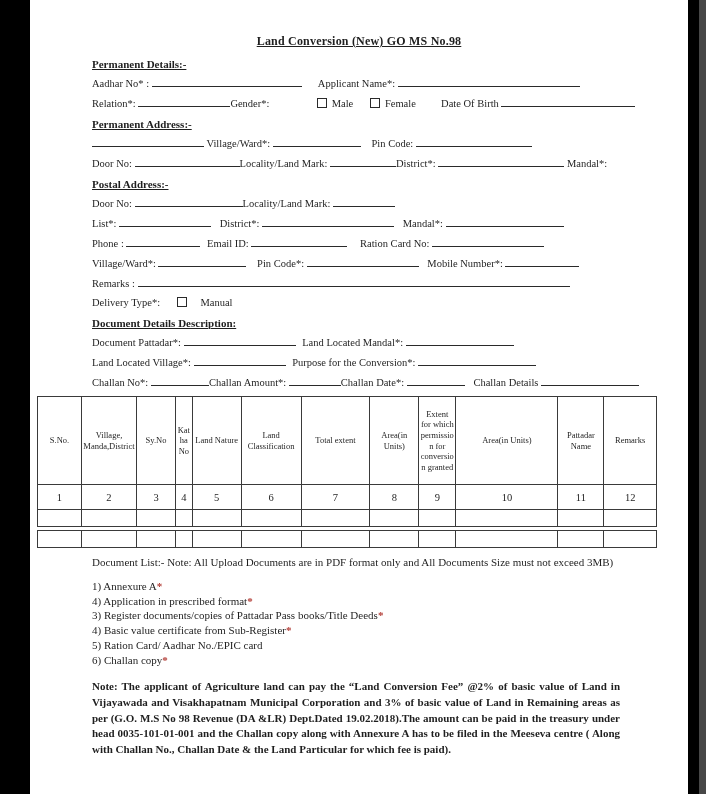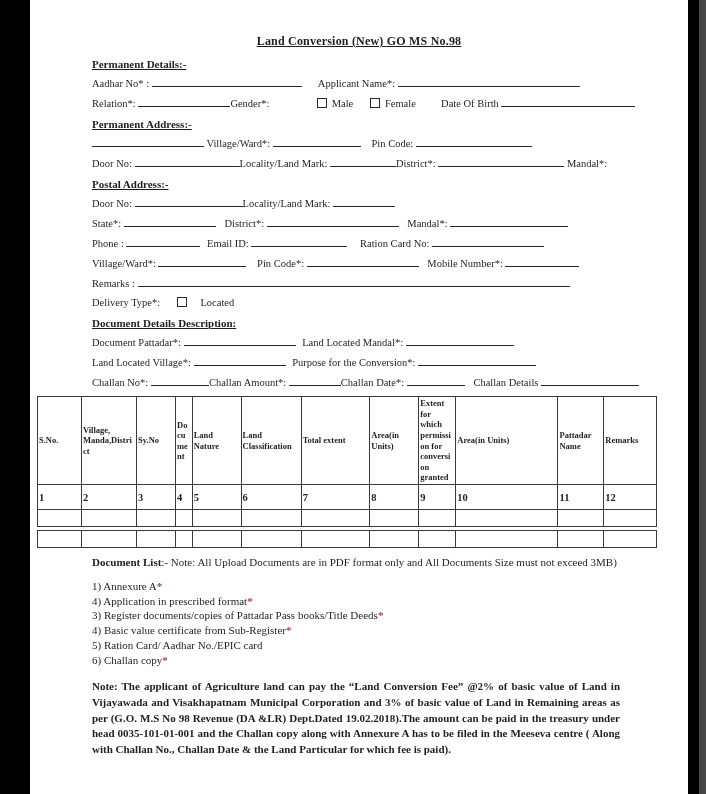--- a/index.html
+++ b/index.html
@@ -20,30 +20,30 @@
 
   .content { padding-left:62px; padding-right:34px; }
   .section-heading { font-weight:bold; text-decoration:underline; font-size:11px; margin-top:9px; margin-bottom:7px; }
   .line { font-size:10.5px; margin-bottom:8px; white-space:nowrap; }
   .line.tight { margin-bottom:3px; }
   .blank { display:inline-block; border-bottom:1px solid #2a2a2a; height:10px; vertical-align:baseline; }
   .cb { display:inline-block; width:10px; height:10px; border:1.3px solid #2a2a2a; vertical-align:-1px; margin:0 5px 0 14px; background:#fff; }
   .sp { display:inline-block; width:14px; }
 
   table { border-collapse:collapse; table-layout:fixed; width:620px; margin-left:7px; }
-  td,th { border:1px solid #3a3a3a; font-size:8.5px; font-weight:bold; text-align:left; vertical-align:middle; padding:1px; overflow:hidden; word-wrap:break-word; }
+  td,th { border:1px solid #3a3a3a; font-size:8.5px; font-weight:normal; text-align:center; vertical-align:middle; padding:1px; overflow:hidden; word-wrap:break-word; }
   th { height:88px; line-height:1.25; }
   .num-row td { height:25px; font-size:10.5px; }
   .empty-row td { height:17px; }
   .spacer td { border:none; height:4px; padding:0; }
   .vert { word-break:break-all; line-height:1.2; }
   .tbl-wrap { margin-top:6px; }
 
   .doclist-intro { font-size:11px; line-height:1.35; margin:7px 0 10px 0; width:540px; }
-  .doclist-intro b { font-weight:bold;margin-top:36px; }
+  .doclist-intro b { font-weight:normal;margin-top:36px; }
   .doc-items { list-style:none; font-size:11px; line-height:1.25; }
   .doc-items li { margin-bottom:1px; }
   .star { color:#b23b34; font-weight:bold; }
 
   .bottom-note { font-size:11px; font-weight:bold; text-align:justify; width:528px; line-height:1.42; margin-top:12px; }
 </style>
 </head>
 <body>
 
 <div class="side-bar-left"></div>
@@ -93,21 +93,21 @@
     </div>
 
     <div class="section-heading">Postal Address:-</div>
 
     <div class="line">
       <span>Door No:</span>
       <span class="blank" style="width:108px"></span><span>Locality/Land Mark:</span>
       <span class="blank" style="width:62px"></span>
     </div>
     <div class="line">
-      <span>State*:</span>
+      <span>List*:</span>
       <span class="blank" style="width:92px"></span><span class="sp" style="width:6px"></span>
       <span>District*:</span>
       <span class="blank" style="width:132px"></span><span class="sp" style="width:6px"></span>
       <span>Mandal*:</span>
       <span class="blank" style="width:118px"></span>
     </div>
     <div class="line">
       <span>Phone :</span>
       <span class="blank" style="width:74px"></span><span class="sp" style="width:4px"></span>
       <span>Email ID:</span>
@@ -123,21 +123,21 @@
       <span>Mobile Number*:</span>
       <span class="blank" style="width:74px"></span>
     </div>
     <div class="line">
       <span>Remarks :</span>
       <span class="blank" style="width:432px"></span>
     </div>
     <div class="line">
       <span>Delivery Type*:</span>
       <span class="cb"></span><span class="sp" style="width:6px"></span>
-      <span>Located</span>
+      <span>Manual</span>
     </div>
 
     <div class="section-heading">Document Details Description:</div>
 
     <div class="line">
       <span>Document Pattadar*:</span>
       <span class="blank" style="width:112px"></span><span class="sp" style="width:4px"></span>
       <span>Land Located Mandal*:</span>
       <span class="blank" style="width:108px"></span>
     </div>
@@ -171,21 +171,21 @@
         <col style="width:6.0%">
           <col style="width:16.5%">
           <col style="width:7.4%">
           <col style="width:8.5%">
       </colgroup>
       <tbody>
           <tr>
         <th>S.No.</th>
         <th>Village, Manda,District</th>
         <th>Sy.No</th>
-        <th class="vert">Document</th>
+        <th class="vert">KathaNo</th>
         <th>Land Nature</th>
         <th>Land Classification</th>
         <th>Total extent</th>
         <th>Area(in Units)</th>
         <th>Extent for which permission for conversion granted</th>
         <th>Area(in Units)</th>
         <th>Pattadar Name</th>
         <th>Remarks</th>
       </tr>
       <tr class="num-row">

